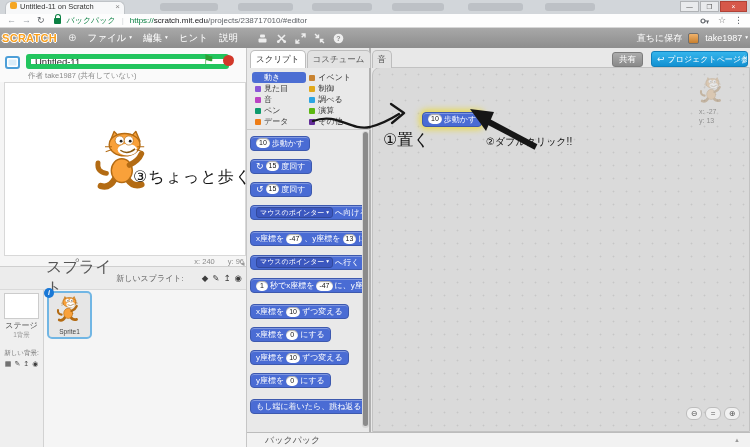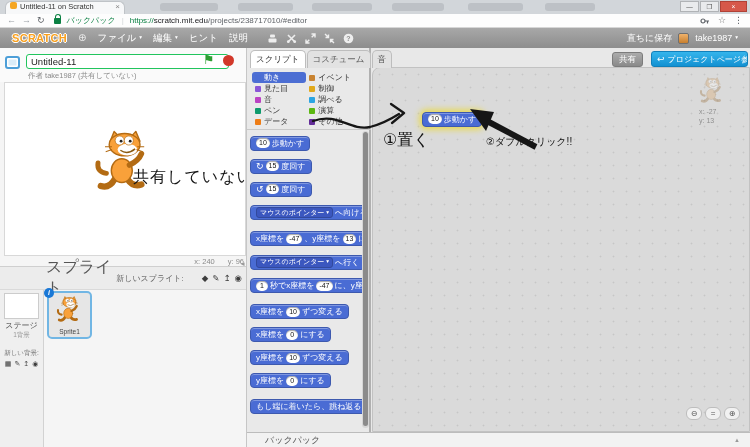--- a/index.html
+++ b/index.html
@@ -24,42 +24,42 @@
 .lock::before{content:"";position:absolute;top:-4px;left:1px;width:4px;height:4px;border:1.2px solid #0b8043;border-bottom:none;border-radius:3px 3px 0 0}
 .sec{color:#0b8043;font-size:8px}
 .sep{color:#d4d6d8}
 .url{display:flex;white-space:nowrap}
 .scheme{color:#0b8043}.domain{color:#202124}.path{color:#5f6368}
 .uright{margin-left:auto;display:flex;gap:8px;align-items:center}
 .star{font-size:9px;color:#757575;line-height:1}
 .dots{font-size:9px;color:#5f6368;line-height:1}
 
 
-.menubar{position:absolute;left:0;top:28px;width:750px;height:20px;background:linear-gradient(#a8a8a8,#8d8d8d);display:flex;align-items:center;gap:11px;padding:0 12px;color:#fff;z-index:3}
+.menubar{position:absolute;left:0;top:28px;width:750px;height:20px;background:linear-gradient(#a8a8a8,#8d8d8d);display:flex;align-items:center;gap:11px;padding:0 2px;color:#fff;z-index:3}
 .logo{font-size:11px;font-weight:bold;color:#f9a01e;text-shadow:0 1px 0 #fff,0 -1px 0 #fff,1px 0 0 #fff,-1px 0 0 #fff;letter-spacing:.3px}
 .globe{font-size:10px;color:#e9e9e9;line-height:1}
 .mitem{font-size:9.5px;color:#fff;display:flex;gap:3px;align-items:center;white-space:nowrap}
 .car{font-size:5.5px;line-height:1}
 .tools{display:flex;gap:8px;align-items:center;margin-left:8px}
 .tool{display:flex}
 .mright{margin-left:auto;display:flex;gap:6px;align-items:center}
 .savebtn{font-size:9px;white-space:nowrap}
 .avatar{width:11px;height:11px;background:linear-gradient(#f0b26b,#c77f2e);border:1px solid #6f6f6f;border-radius:2px}
 .uname{font-size:9px;display:flex;gap:3px;align-items:center;white-space:nowrap}
 
 
 .sharebtn{position:absolute;left:612px;top:52px;height:15px;padding:0 6px;background:linear-gradient(#ababab,#8a8a8a);border:1px solid #7c7c7c;border-radius:3px;color:#fff;font-size:8.5px;display:flex;align-items:center;z-index:4}
 .ppagebtn{position:absolute;left:651px;top:51px;height:16px;max-width:97px;padding:0 5px;background:linear-gradient(#35b5ec,#1391d2);border:1px solid #1180ba;border-radius:3px;color:#fff;font-size:8px;display:flex;align-items:center;gap:3px;overflow:hidden;white-space:nowrap;z-index:4}
 .ppicon{font-size:9px;line-height:1}
 
 
 .leftpanel{position:absolute;left:0;top:48px;width:247px;height:399px;background:#f5f5f5;border-right:1px solid #c6c6c6}
 .stage-hd{position:absolute;left:0;top:0;width:246px;height:34px;background:#fafafa}
 .fsicon{position:absolute;left:5px;top:8px;width:15px;height:13px;border:2px solid #4d9fd8;border-radius:3px;background:#d9ecf8;box-shadow:inset 0 0 0 1.5px #fff}
-.title-input{position:absolute;left:26px;top:6px;width:203px;height:15px;border:1px solid #22c55e;border-radius:3px;font-size:9.5px;padding:0 4px;color:#222;background:#fff}
+.title-input{position:absolute;left:26px;top:6px;width:203px;height:15px;border:5px solid #22c55e;border-radius:3px;font-size:9.5px;padding:0 4px;color:#222;background:#fff}
 .author{position:absolute;left:28px;top:23px;font-size:7.5px;color:#8a8a8a;white-space:nowrap}
 .flag{position:absolute;left:203px;top:5px;font-size:13px;color:#2f9e33;line-height:1}
 .stop{position:absolute;left:223px;top:7px;width:11px;height:11px;border-radius:50%;background:#d2382a}
 .stagebox{position:absolute;left:4px;top:34px;width:242px;height:174px;background:#fff;border:1px solid #d8d8d8}
 .stagecat{position:absolute;left:86px;top:47px;width:70px;height:70px}
 .ann3{position:absolute;left:128px;top:84px;font-size:16px;color:#141414;letter-spacing:1px;white-space:nowrap}
 .coords{position:absolute;left:0;top:209px;width:244px;text-align:right;font-size:7.5px;color:#8a8a8a;display:flex;gap:13px;justify-content:flex-end}
 .collapse{position:absolute;left:241px;top:212px;font-size:7px;color:#999;line-height:1}
 .sprites-hd{position:absolute;left:0;top:218px;width:246px;height:24px;background:#ececec;border-top:1px solid #cfcfcf;border-bottom:1px solid #dadada;display:flex;align-items:center}
 .sp-title{margin-left:46px;font-size:16px;color:#555}
@@ -256,21 +256,21 @@
       <span class="fsicon"></span>
       <input class="title-input" value="Untitled-11" style="">
       <span class="author">作者 take1987 (共有していない)</span>
       <span class="flag">⚑</span>
       <span class="stop"></span>
     </div>
     <div class="stagebox">
       <svg class="stagecat">
           <use href="#catSym" width="70" height="70"></use>
         </svg>
-      <span class="ann3">共有していない</span>
+      <span class="ann3">③ちょっと歩く</span>
     </div>
     <div class="coords">
       <span>x: 240</span>
       <span>y: 96</span>
     </div>
     <span class="collapse">◂</span>
     <div class="sprites-hd">
       <span class="sp-title">スプライト</span>
       <span class="newsprite">
         <span>新しいスプライト:</span>

